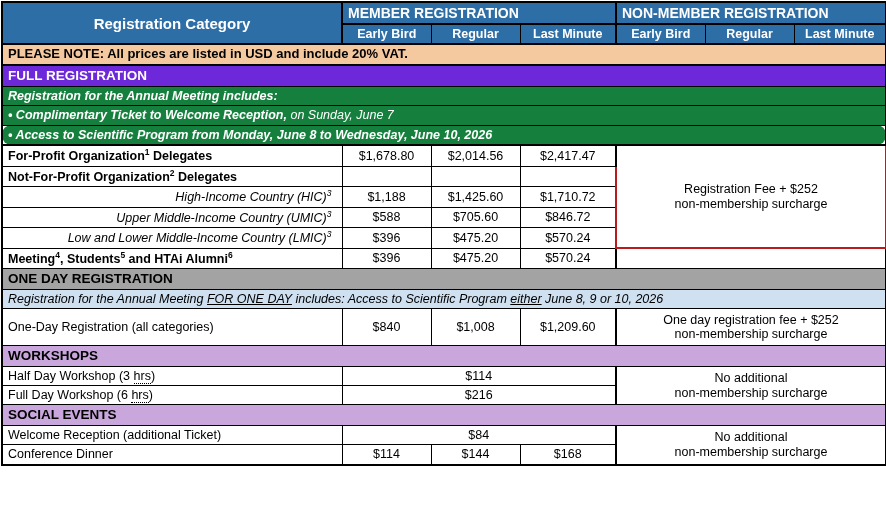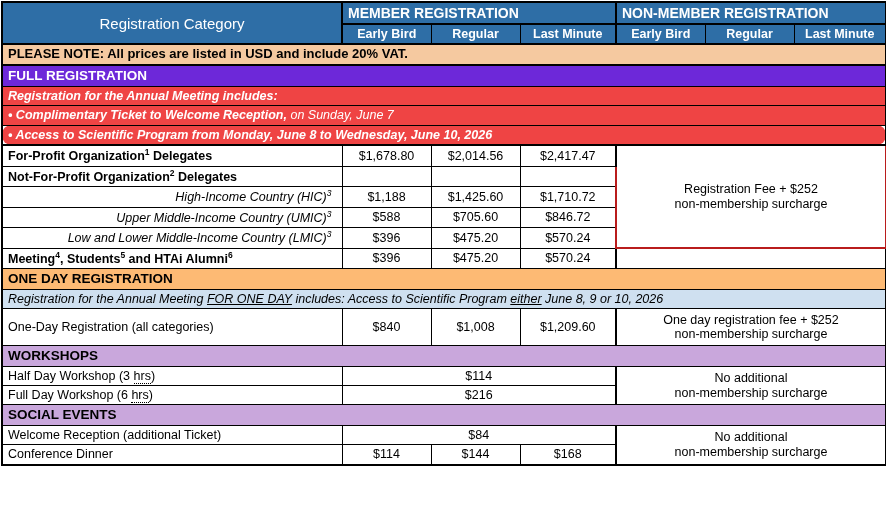--- a/index.html
+++ b/index.html
@@ -31,21 +31,21 @@
   table.reg td, table.reg th {
     border: 1px solid #000;
     padding: 2px 5px;
     vertical-align: middle;
     line-height: 1.15;
   }
   
   .hdr-cat {
     background: #2e6ea6;
     color: #ffffff;
-    font-weight: normal;
+    font-weight: bold;
     font-size: 15px;
     text-align: center;
     border: 2px solid #000 !important;
   }
   .hdr-group {
     background: #2e6ea6;
     color: #ffffff;
     font-weight: bold;
     font-size: 14px;
     text-align: left;
@@ -78,37 +78,37 @@
     background: #6d28d9;
     color: #ffffff;
     font-weight: bold;
     font-size: 13.5px;
     text-align: left;
     padding: 2px 6px;
     border-left: 2px solid #000;
     border-right: 2px solid #000;
   }
   .desc-blue {
-    background: #ef4444;
+    background: #15803d;
     color: #ffffff;
     font-style: italic;
     font-weight: bold;
     font-size: 12.5px;
     text-align: left;
     padding: 2px 8px;
     border-left: 2px solid #000;
     border-right: 2px solid #000;
     border-top: none;
     border-bottom: none;
   }
   .desc-blue.last { border-bottom: 2px solid #000; border-radius: 9px; }
   .desc-blue .reg-text { font-weight: normal; font-style: italic; }
 
   .sect-lightblue {
-    background: #fdba74;
+    background: #a3a3a3;
     font-weight: bold;
     font-size: 13.5px;
     text-align: left;
     padding: 2px 6px;
     border-left: 2px solid #000;
     border-right: 2px solid #000;
     border-top: 2px solid #000;
   }
   .desc-lightblue {
     background: #cfe0f0;

